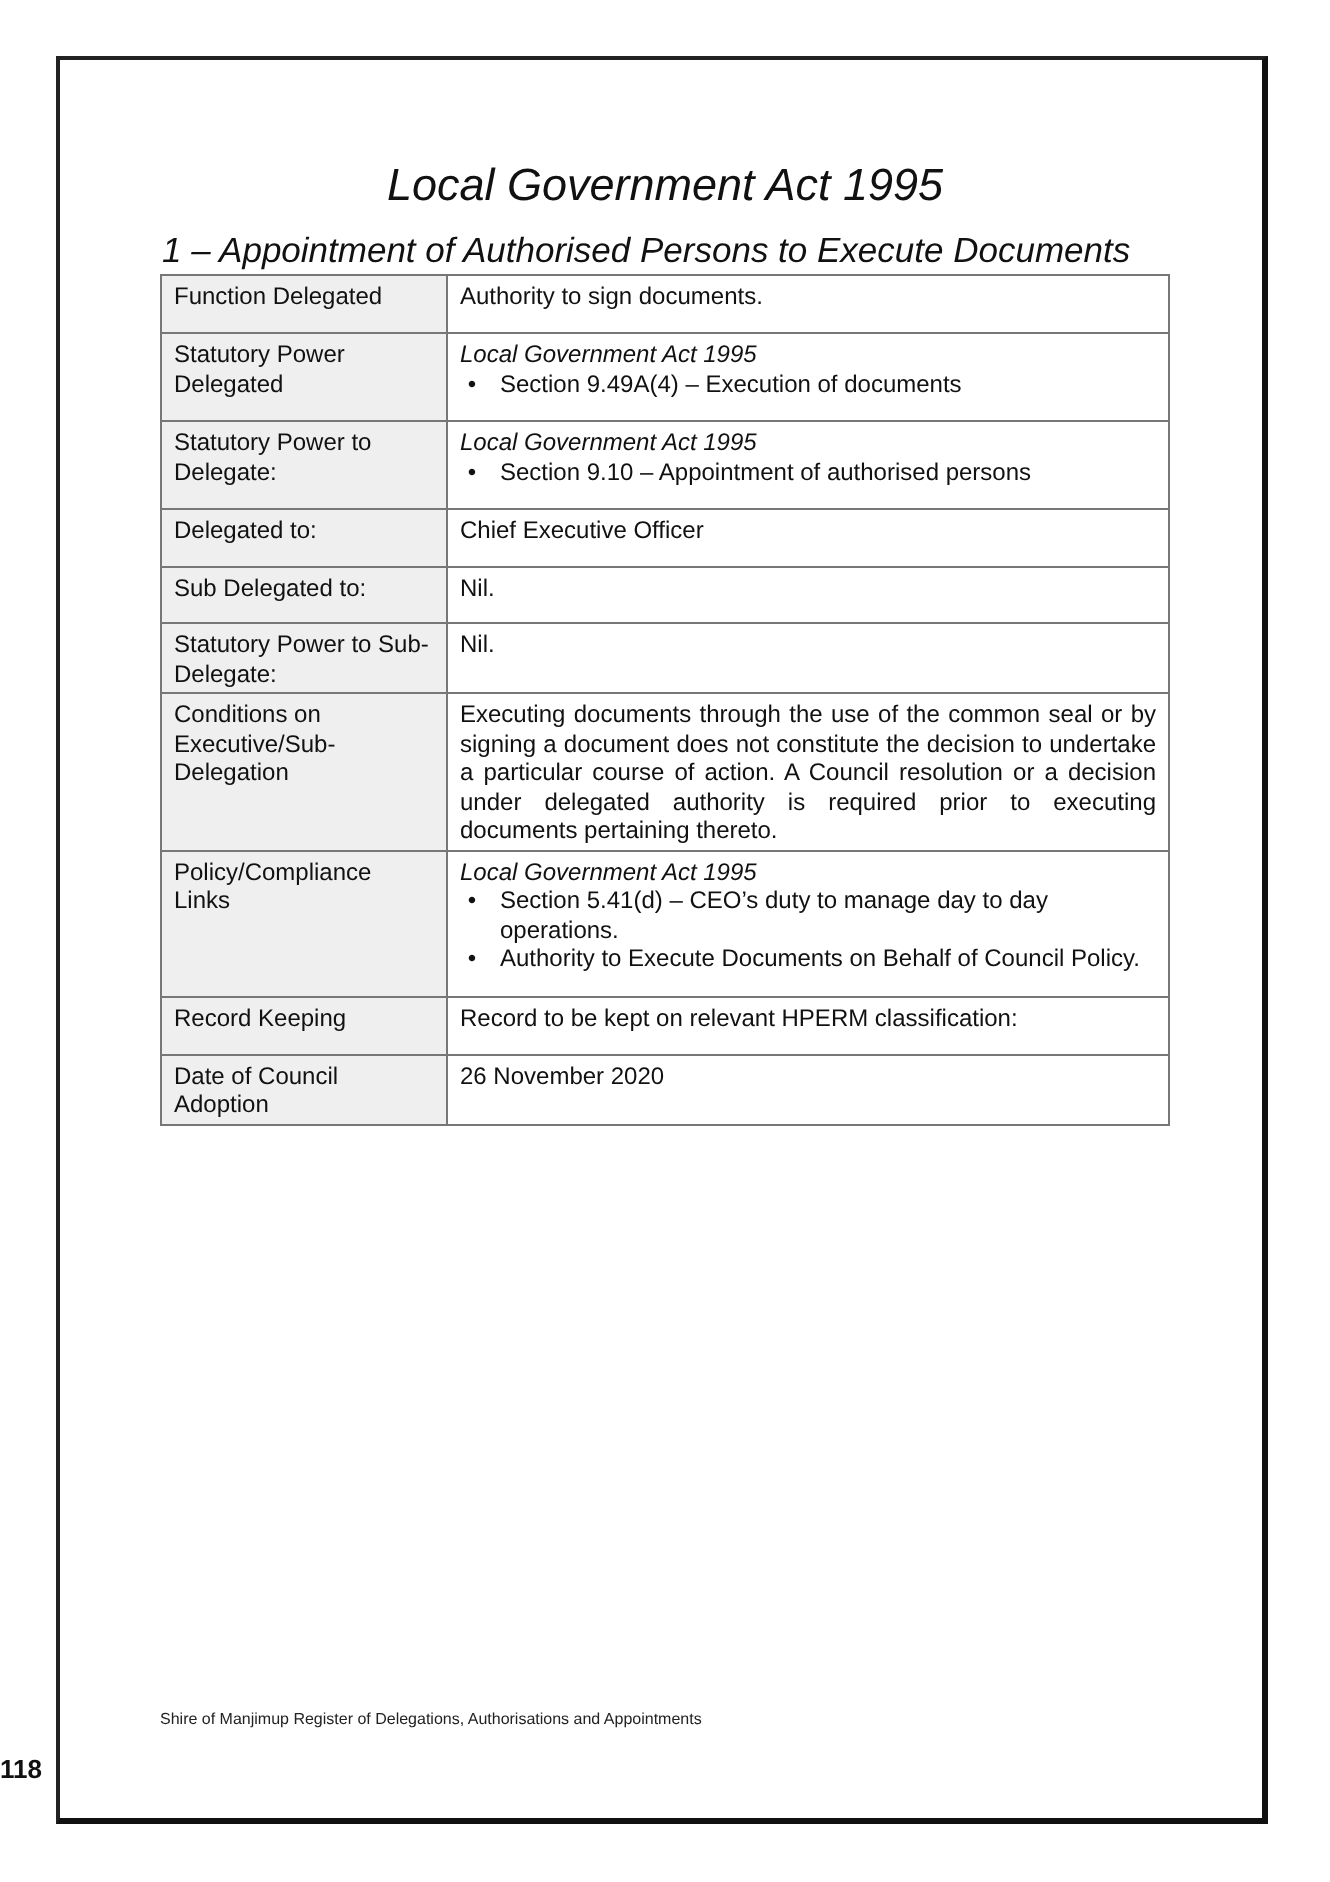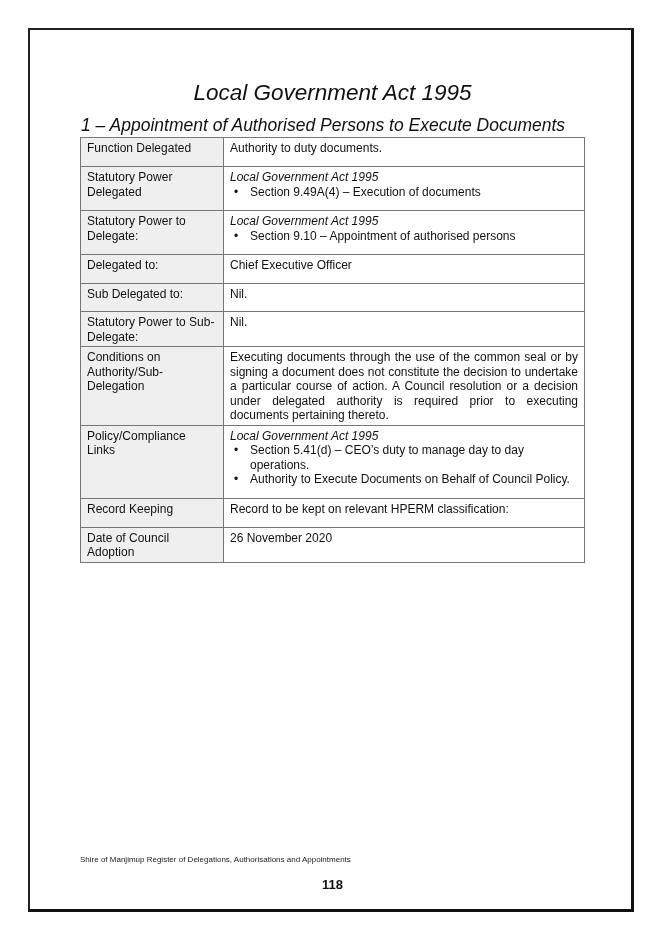--- a/index.html
+++ b/index.html
@@ -28,41 +28,41 @@
     border: 1px solid #777; vertical-align: top; padding: 3px 6px 2px 6px;
   }
   td.lbl { width: 130px; background: #efefef; }
   td.val { background: #fff; }
   .italic { font-style: italic; }
   ul.blist { margin: 0; padding: 0 0 0 20px; list-style: none; }
   ul.blist li { position: relative; padding-left: 0; }
   ul.blist li .bullet { position: absolute; left: -20px; width: 12px; text-align: center; }
   .justify { text-align: justify; }
   .page-number {
-    position: absolute; left: 0; width: 665px; top: 877px; text-align: center;
+    position: absolute; left: 0; width: 665px; top: 877px; 
     font-weight: bold; font-size: 13px;
   }
   .footer-text {
     position: absolute; left: 80px; top: 855px; font-size: 8px; color: #222;
     white-space: nowrap;
   }
 </style>
 </head>
 <body>
 
 <div class="page-frame"></div>
 
 <div class="act-title">Local Government Act 1995</div>
 <div class="section-title">1 – Appointment of Authorised Persons to Execute Documents</div>
 
 <table class="deleg">
   <tbody>
     <tr style="height:29px">
       <td class="lbl">Function Delegated</td>
-      <td class="val">Authority to duty documents.</td>
+      <td class="val">Authority to sign documents.</td>
     </tr>
     <tr style="height:44px">
       <td class="lbl">Statutory Power Delegated</td>
       <td class="val">
         <div class="italic">Local Government Act 1995</div>
         <ul class="blist">
           <li><span class="bullet">•</span><span>Section 9.49A(4) – Execution of documents</span></li>
         </ul>
       </td>
     </tr>
@@ -81,21 +81,21 @@
     </tr>
     <tr style="height:28px">
       <td class="lbl">Sub Delegated to:</td>
       <td class="val">Nil.</td>
     </tr>
     <tr style="height:29px">
       <td class="lbl">Statutory Power to Sub-Delegate:</td>
       <td class="val">Nil.</td>
     </tr>
     <tr style="height:72px">
-      <td class="lbl">Conditions on Authority/Sub-Delegation</td>
+      <td class="lbl">Conditions on Executive/Sub-Delegation</td>
       <td class="val justify">Executing documents through the use of the common seal or by signing a document does not constitute the decision to undertake a particular course of action. A Council resolution or a decision under delegated authority is required prior to executing documents pertaining thereto.</td>
     </tr>
     <tr style="height:73px">
       <td class="lbl">Policy/Compliance Links</td>
       <td class="val">
         <div class="italic">Local Government Act 1995</div>
         <ul class="blist">
           <li><span class="bullet">•</span><span>Section 5.41(d) – CEO’s duty to manage day to day operations.</span></li>
           <li><span class="bullet">•</span><span>Authority to Execute Documents on Behalf of Council Policy.</span></li>
         </ul>

